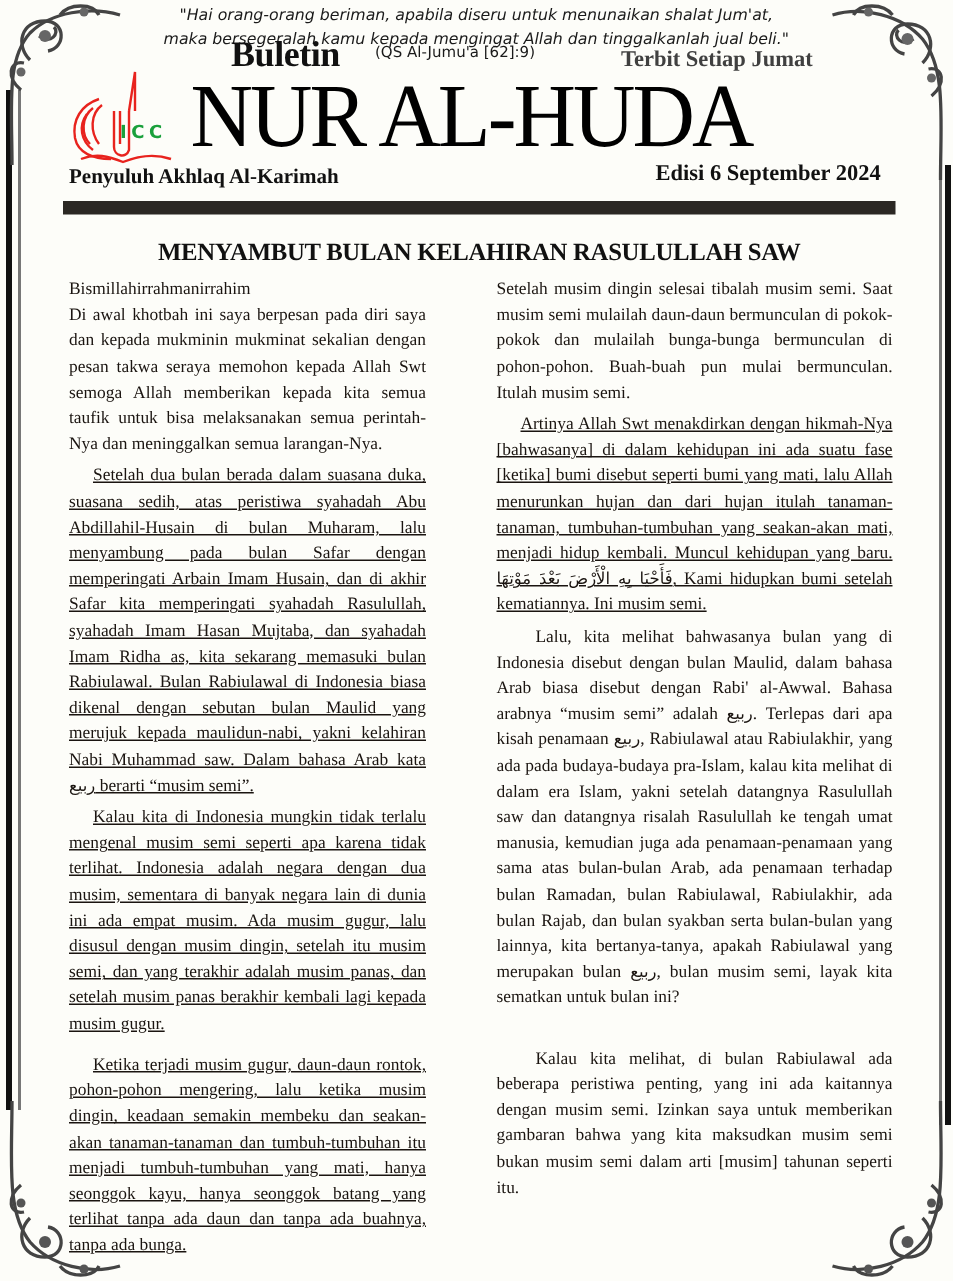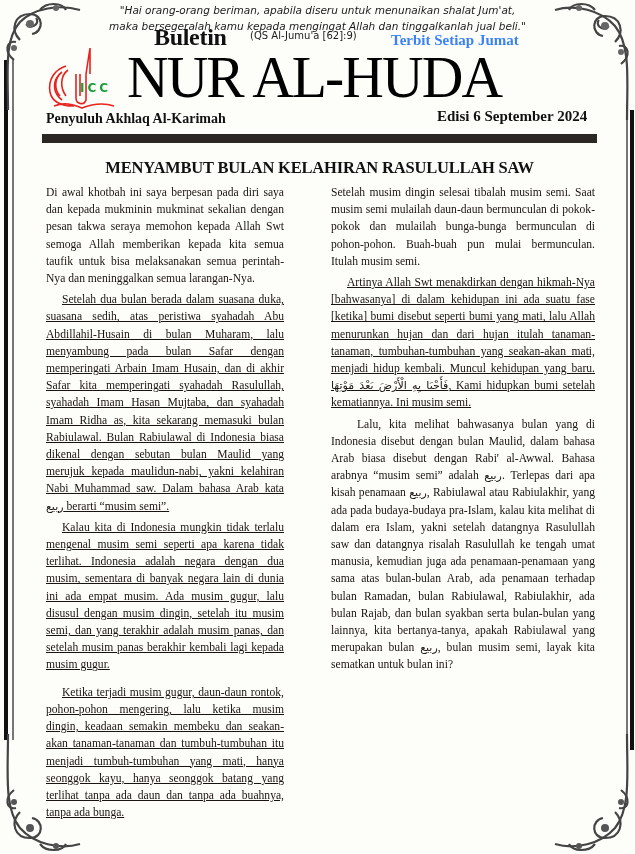--- a/index.html
+++ b/index.html
@@ -37,22 +37,22 @@
       position: absolute; left: 250px; top: 30px;
       font-family: "DejaVu Sans", sans-serif; font-size: 10px; color: #1a1a1a;
     }
     .buletin {
       position: absolute; left: 130px; top: 24px;
       font-family: "Liberation Serif", serif; font-weight: bold; font-size: 24px; color: #111;
       letter-spacing: -0.3px;
       margin-left: 24px;
     }
     .terbit {
-      position: absolute; left: 391px; top: 32px;
-      font-family: "Liberation Serif", serif; font-weight: bold; font-size: 15px; color: #3b82f6;
+      position: absolute; left: 414px; top: 32px;
+      font-family: "Liberation Serif", serif; font-weight: bold; font-size: 15px; color: #404040;
     }
     .masthead {
       position: absolute; left: 127px; top: 44px;
       font-family: "Liberation Serif", serif; font-size: 60px; line-height: 66px;
       color: #000; letter-spacing: -2px; transform: scaleX(0.96); transform-origin: left;
       white-space: nowrap;
     }
     .logo { position: absolute; left: 40px; top: 40px; width: 92px; height: 72px; }
     .logo-text {
       position: absolute; left: 80px; top: 81px;
@@ -181,26 +181,28 @@
   <div class="logo-text">ICC</div>
 
   <div class="masthead">NUR AL-HUDA</div>
   <div class="subtitle-left">Penyuluh Akhlaq Al-Karimah</div>
   <div class="subtitle-right">Edisi 6 September 2024</div>
   <div class="header-bar"></div>
 
   <div class="article-title">MENYAMBUT BULAN KELAHIRAN RASULULLAH SAW</div>
 
   <div class="col col-left">
+    <p>Bismillahirrahmanirrahim</p>
     <p>Di awal khotbah ini saya berpesan pada diri saya dan kepada mukminin mukminat sekalian dengan pesan takwa seraya memohon kepada Allah Swt semoga Allah memberikan kepada kita semua taufik untuk bisa melaksanakan semua perintah-Nya dan meninggalkan semua larangan-Nya.</p>
     <p class="indent" style="margin-top:4px;"><span>Setelah dua bulan berada dalam suasana duka, suasana sedih, atas peristiwa syahadah Abu Abdillahil-Husain di bulan Muharam, lalu menyambung pada bulan Safar dengan memperingati Arbain Imam Husain, dan di akhir Safar kita memperingati syahadah Rasulullah, syahadah Imam Hasan Mujtaba, dan syahadah Imam Ridha as, kita sekarang memasuki bulan Rabiulawal. Bulan Rabiulawal di Indonesia biasa dikenal dengan sebutan bulan Maulid yang merujuk kepada maulidun-nabi, yakni kelahiran Nabi Muhammad saw. Dalam bahasa Arab kata</span> <span class="arabic">ربيع</span><span> berarti “musim semi”.</span></p>
     <p class="indent" style="margin-top:4px;">Kalau kita di Indonesia mungkin tidak terlalu mengenal musim semi seperti apa karena tidak terlihat. Indonesia adalah negara dengan dua musim, sementara di banyak negara lain di dunia ini ada empat musim. Ada musim gugur, lalu disusul dengan musim dingin, setelah itu musim semi, dan yang terakhir adalah musim panas, dan setelah musim panas berakhir kembali lagi kepada musim gugur.</p>
     <p class="indent" style="margin-top:10px;">Ketika terjadi musim gugur, daun-daun rontok, pohon-pohon mengering, lalu ketika musim dingin, keadaan semakin membeku dan seakan-akan tanaman-tanaman dan tumbuh-tumbuhan itu menjadi tumbuh-tumbuhan yang mati, hanya seonggok kayu, hanya seonggok batang yang terlihat tanpa ada daun dan tanpa ada buahnya, tanpa ada bunga.</p>
   </div>
 
   <div class="col col-right">
     <p>Setelah musim dingin selesai tibalah musim semi. Saat musim semi mulailah daun-daun bermunculan di pokok-pokok dan mulailah bunga-bunga bermunculan di pohon-pohon. Buah-buah pun mulai bermunculan. Itulah musim semi.</p>
     <p class="indent" style="margin-top:4px;"><span>Artinya Allah Swt menakdirkan dengan hikmah-Nya [bahwasanya] di dalam kehidupan ini ada suatu fase [ketika] bumi disebut seperti bumi yang mati, lalu Allah menurunkan hujan dan dari hujan itulah tanaman-tanaman, tumbuhan-tumbuhan yang seakan-akan mati, menjadi hidup kembali. Muncul kehidupan yang baru. </span><span class="arabic">فَأَحْيَا بِهِ الْأَرْضَ بَعْدَ مَوْتِهَا</span><span>, Kami hidupkan bumi setelah kematiannya. Ini musim semi.</span></p>
     <p class="indent-lg" style="margin-top:4px;"><span>Lalu, kita melihat bahwasanya bulan yang di Indonesia disebut dengan bulan Maulid, dalam bahasa Arab biasa disebut dengan Rabi' al-Awwal. Bahasa arabnya “musim semi” adalah </span><span class="arabic">ربيع</span><span>. Terlepas dari apa kisah penamaan </span><span class="arabic">ربيع</span><span>, Rabiulawal atau Rabiulakhir, yang ada pada budaya-budaya pra-Islam, kalau kita melihat di dalam era Islam, yakni setelah datangnya Rasulullah saw dan datangnya risalah Rasulullah ke tengah umat manusia, kemudian juga ada penamaan-penamaan yang sama atas bulan-bulan Arab, ada penamaan terhadap bulan Ramadan, bulan Rabiulawal, Rabiulakhir, ada bulan Rajab, dan bulan syakban serta bulan-bulan yang lainnya, kita bertanya-tanya, apakah Rabiulawal yang merupakan bulan  </span><span class="arabic">ربيع</span><span>, bulan musim semi, layak kita sematkan untuk bulan ini?</span></p>
     <div class="gap"></div>
+    <p class="indent-lg" style="margin-top:6px;">Kalau kita melihat, di bulan Rabiulawal ada beberapa peristiwa penting, yang ini ada kaitannya dengan musim semi. Izinkan saya untuk memberikan gambaran bahwa yang kita maksudkan musim semi bukan musim semi dalam arti [musim] tahunan seperti itu.</p>
   </div>
 
 </div>
 
 </body></html>

